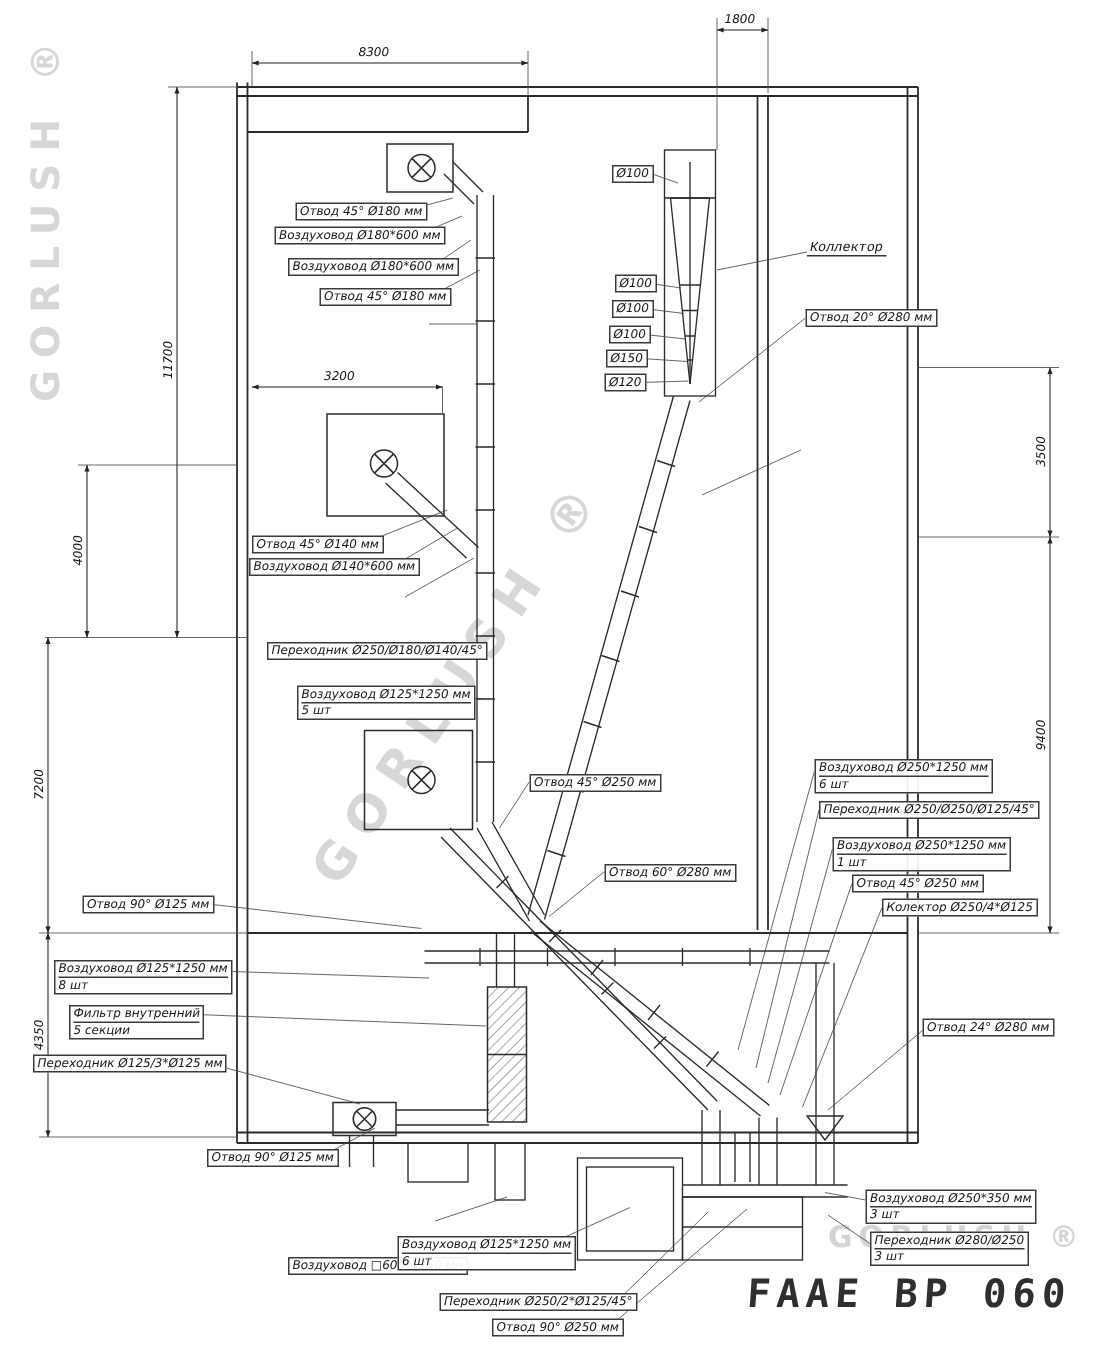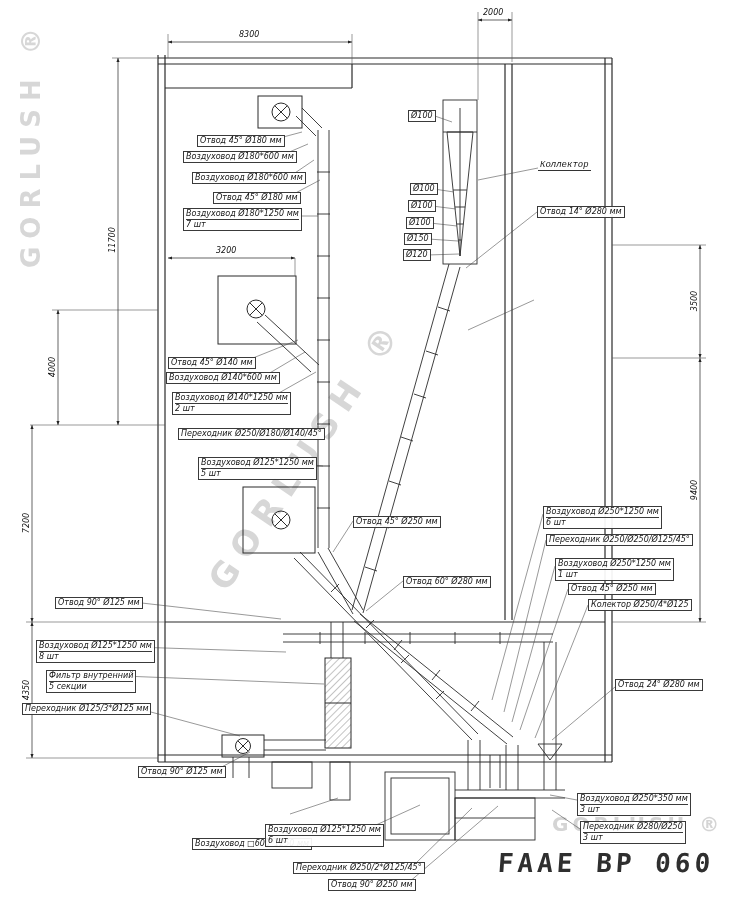--- a/index.html
+++ b/index.html
@@ -159,43 +159,35 @@
                M133,602 L281,619 M134,647 L286,652 M123,676 L324,684 M136,708 L240,736 M216,770 L250,752
                M290,814 L338,798 M365,830 L420,805 M413,866 L472,808 M408,883 L498,806
                M432,115 L452,122 M434,189 L454,192 M432,206 L456,209 M430,223 L457,226 M428,239 L458,241 M427,255 L459,254
                M538,168 L478,180 M537,212 L466,268 M534,300 L468,330
                M543,514 L492,700 M546,540 L504,712 M555,566 L512,722 M568,589 L520,730 M588,605 L535,738
                M615,687 L552,740 M577,800 L550,795 M580,829 L552,810"></path>
     </g>
   </svg>
 
   <div class="dim" style="left:238px;top:30px">8300</div>
-  <div class="dim" style="left:482px;top:8px">2000</div>
+  <div class="dim" style="left:482px;top:8px">1800</div>
   <div class="dim" style="left:215px;top:246px">3200</div>
   <div class="dim vert" style="left:112px;top:240px">11700</div>
   <div class="dim vert" style="left:52px;top:367px">4000</div>
   <div class="dim vert" style="left:26px;top:523px">7200</div>
   <div class="dim vert" style="left:26px;top:690px">4350</div>
   <div class="dim vert" style="left:694px;top:301px">3500</div>
   <div class="dim vert" style="left:694px;top:490px">9400</div>
 
   <div class="lbl" style="left:197px;top:135px">Отвод 45° Ø180 мм</div>
   <div class="lbl" style="left:183px;top:151px">Воздуховод Ø180*600 мм</div>
   <div class="lbl" style="left:192px;top:172px">Воздуховод Ø180*600 мм</div>
   <div class="lbl" style="left:213px;top:192px">Отвод 45° Ø180 мм</div>
-  <div class="lbl" style="left:183px;top:208px">
-    <span class="l1">Воздуховод Ø180*1250 мм</span>
-    <span class="l2">7 шт</span>
-  </div>
   <div class="lbl" style="left:168px;top:357px">Отвод 45° Ø140 мм</div>
   <div class="lbl" style="left:166px;top:372px">Воздуховод Ø140*600 мм</div>
-  <div class="lbl" style="left:172px;top:392px">
-    <span class="l1">Воздуховод Ø140*1250 мм</span>
-    <span class="l2">2 шт</span>
-  </div>
   <div class="lbl" style="left:178px;top:428px">Переходник Ø250/Ø180/Ø140/45°</div>
   <div class="lbl" style="left:198px;top:457px">
     <span class="l1">Воздуховод Ø125*1250 мм</span>
     <span class="l2">5 шт</span>
   </div>
   <div class="lbl" style="left:353px;top:516px">Отвод 45° Ø250 мм</div>
   <div class="lbl" style="left:403px;top:576px">Отвод 60° Ø280 мм</div>
   <div class="lbl" style="left:55px;top:597px">Отвод 90° Ø125 мм</div>
   <div class="lbl" style="left:36px;top:640px">
     <span class="l1">Воздуховод Ø125*1250 мм</span>
@@ -216,21 +208,21 @@
   <div class="lbl" style="left:328px;top:879px">Отвод 90° Ø250 мм</div>
 
   <div class="lbl" style="left:408px;top:110px">Ø100</div>
   <div class="lbl" style="left:410px;top:183px">Ø100</div>
   <div class="lbl" style="left:408px;top:200px">Ø100</div>
   <div class="lbl" style="left:406px;top:217px">Ø100</div>
   <div class="lbl" style="left:404px;top:233px">Ø150</div>
   <div class="lbl" style="left:403px;top:249px">Ø120</div>
   <div class="lbl uline" style="left:538px;top:160px">Коллектор</div>
 
-  <div class="lbl" style="left:537px;top:206px">Отвод 14° Ø280 мм</div>
+  <div class="lbl" style="left:537px;top:206px">Отвод 20° Ø280 мм</div>
   <div class="lbl" style="left:543px;top:506px">
     <span class="l1">Воздуховод Ø250*1250 мм</span>
     <span class="l2">6 шт</span>
   </div>
   <div class="lbl" style="left:546px;top:534px">Переходник Ø250/Ø250/Ø125/45°</div>
   <div class="lbl" style="left:555px;top:558px">
     <span class="l1">Воздуховод Ø250*1250 мм</span>
     <span class="l2">1 шт</span>
   </div>
   <div class="lbl" style="left:568px;top:583px">Отвод 45° Ø250 мм</div>

